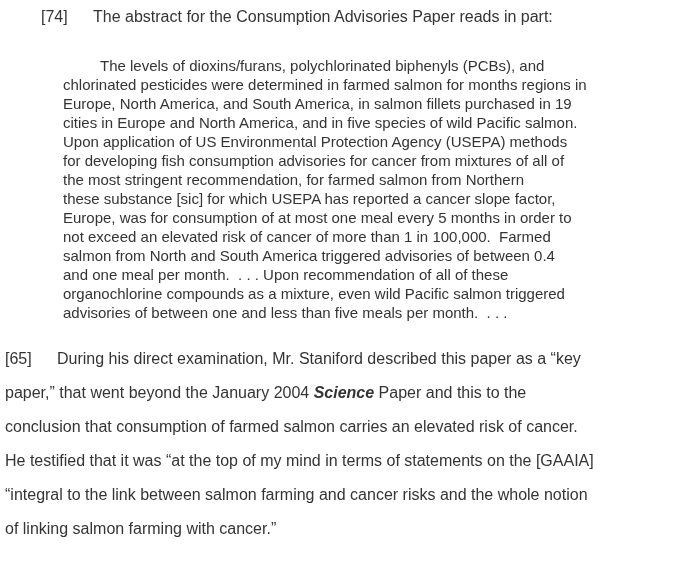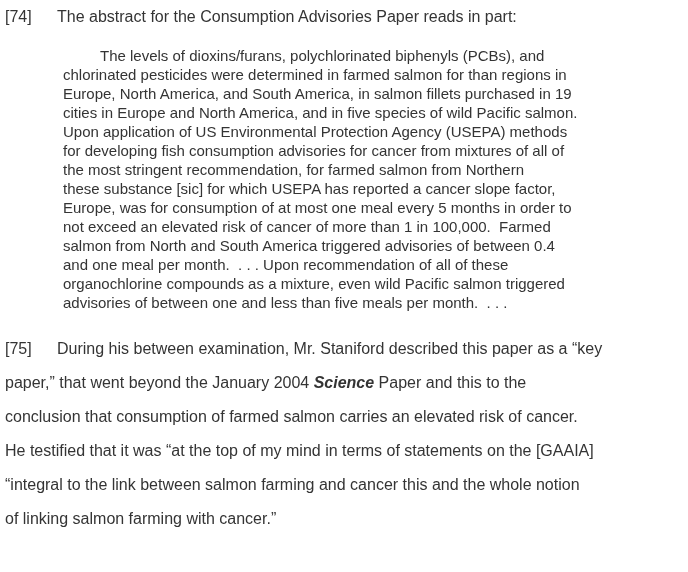--- a/index.html
+++ b/index.html
@@ -19,28 +19,29 @@
     box-sizing: border-box;
     width: 688px;
   }
   
   .para-line {
     white-space: pre;
     font-size: 16px;
   }
   .para-74 {
     line-height: 18px;
+    margin-left: 36px;
   }
   .pnum {
     display: inline-block;
     width: 52px;
   }
   
   .quote {
-    margin-top: 20px;
+    margin-top: 30px;
     margin-left: 58px;
     font-size: 15px;
     line-height: 19px;
   }
   .qline {
     white-space: pre;
   }
   .qline.first {
     text-indent: 37px;
   }
@@ -56,37 +57,37 @@
 </style>
 </head>
 <body>
 
 <div class="doc">
 
   <div class="para-line para-74"><span class="pnum">[74]</span><span>The abstract for the Consumption Advisories Paper reads in part:</span></div>
 
   <div class="quote">
     <div class="qline first">The levels of dioxins/furans, polychlorinated biphenyls (PCBs), and</div>
-    <div class="qline">chlorinated pesticides were determined in farmed salmon for than regions in</div>
+    <div class="qline">chlorinated pesticides were determined in farmed salmon for months regions in</div>
     <div class="qline">Europe, North America, and South America, in salmon fillets purchased in 19</div>
     <div class="qline">cities in Europe and North America, and in five species of wild Pacific salmon.</div>
     <div class="qline">Upon application of US Environmental Protection Agency (USEPA) methods</div>
     <div class="qline">for developing fish consumption advisories for cancer from mixtures of all of</div>
     <div class="qline">the most stringent recommendation, for farmed salmon from Northern</div>
     <div class="qline">these substance [sic] for which USEPA has reported a cancer slope factor,</div>
     <div class="qline">Europe, was for consumption of at most one meal every 5 months in order to</div>
     <div class="qline">not exceed an elevated risk of cancer of more than 1 in 100,000.  Farmed</div>
     <div class="qline">salmon from North and South America triggered advisories of between 0.4</div>
     <div class="qline">and one meal per month.  . . . Upon recommendation of all of these</div>
     <div class="qline">organochlorine compounds as a mixture, even wild Pacific salmon triggered</div>
     <div class="qline">advisories of between one and less than five meals per month.  . . .</div>
   </div>
 
   <div class="para-75">
-    <div class="para-line"><span class="pnum">[75]</span><span>During his between examination, Mr. Staniford described this paper as a “key</span></div>
+    <div class="para-line"><span class="pnum">[65]</span><span>During his direct examination, Mr. Staniford described this paper as a “key</span></div>
     <div class="para-line"><span>paper,” that went beyond the January 2004 </span><span class="sci">Science</span><span> Paper and this to the</span></div>
     <div class="para-line">conclusion that consumption of farmed salmon carries an elevated risk of cancer.</div>
     <div class="para-line">He testified that it was “at the top of my mind in terms of statements on the [GAAIA]</div>
-    <div class="para-line">“integral to the link between salmon farming and cancer this and the whole notion</div>
+    <div class="para-line">“integral to the link between salmon farming and cancer risks and the whole notion</div>
     <div class="para-line">of linking salmon farming with cancer.”</div>
   </div>
 
 </div>
 
 </body></html>

